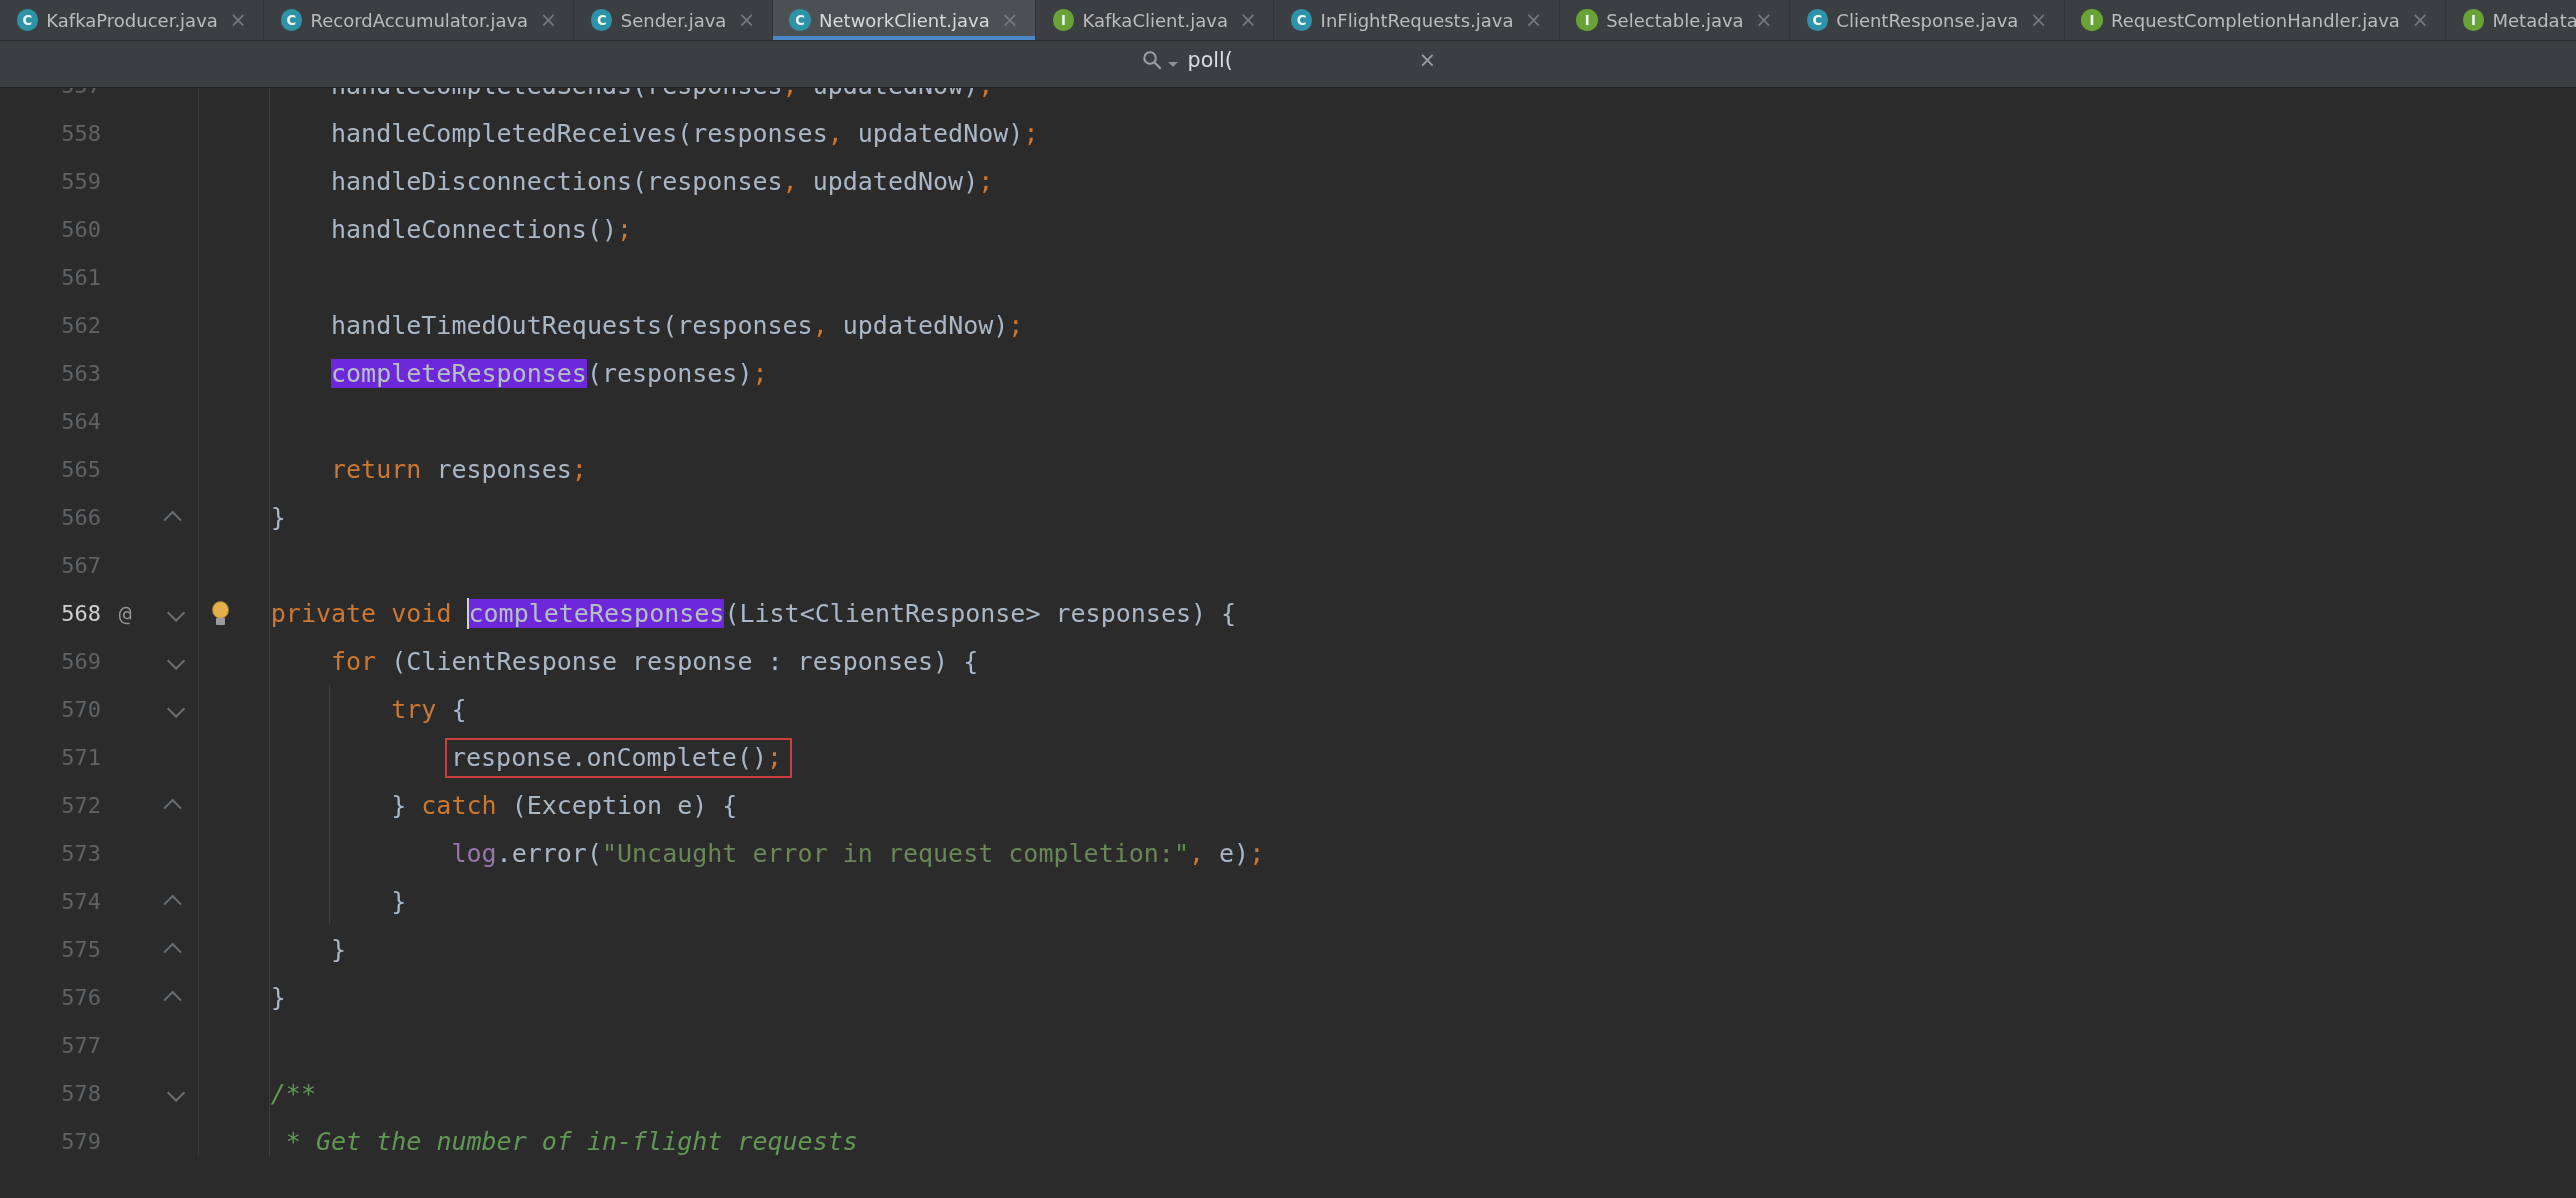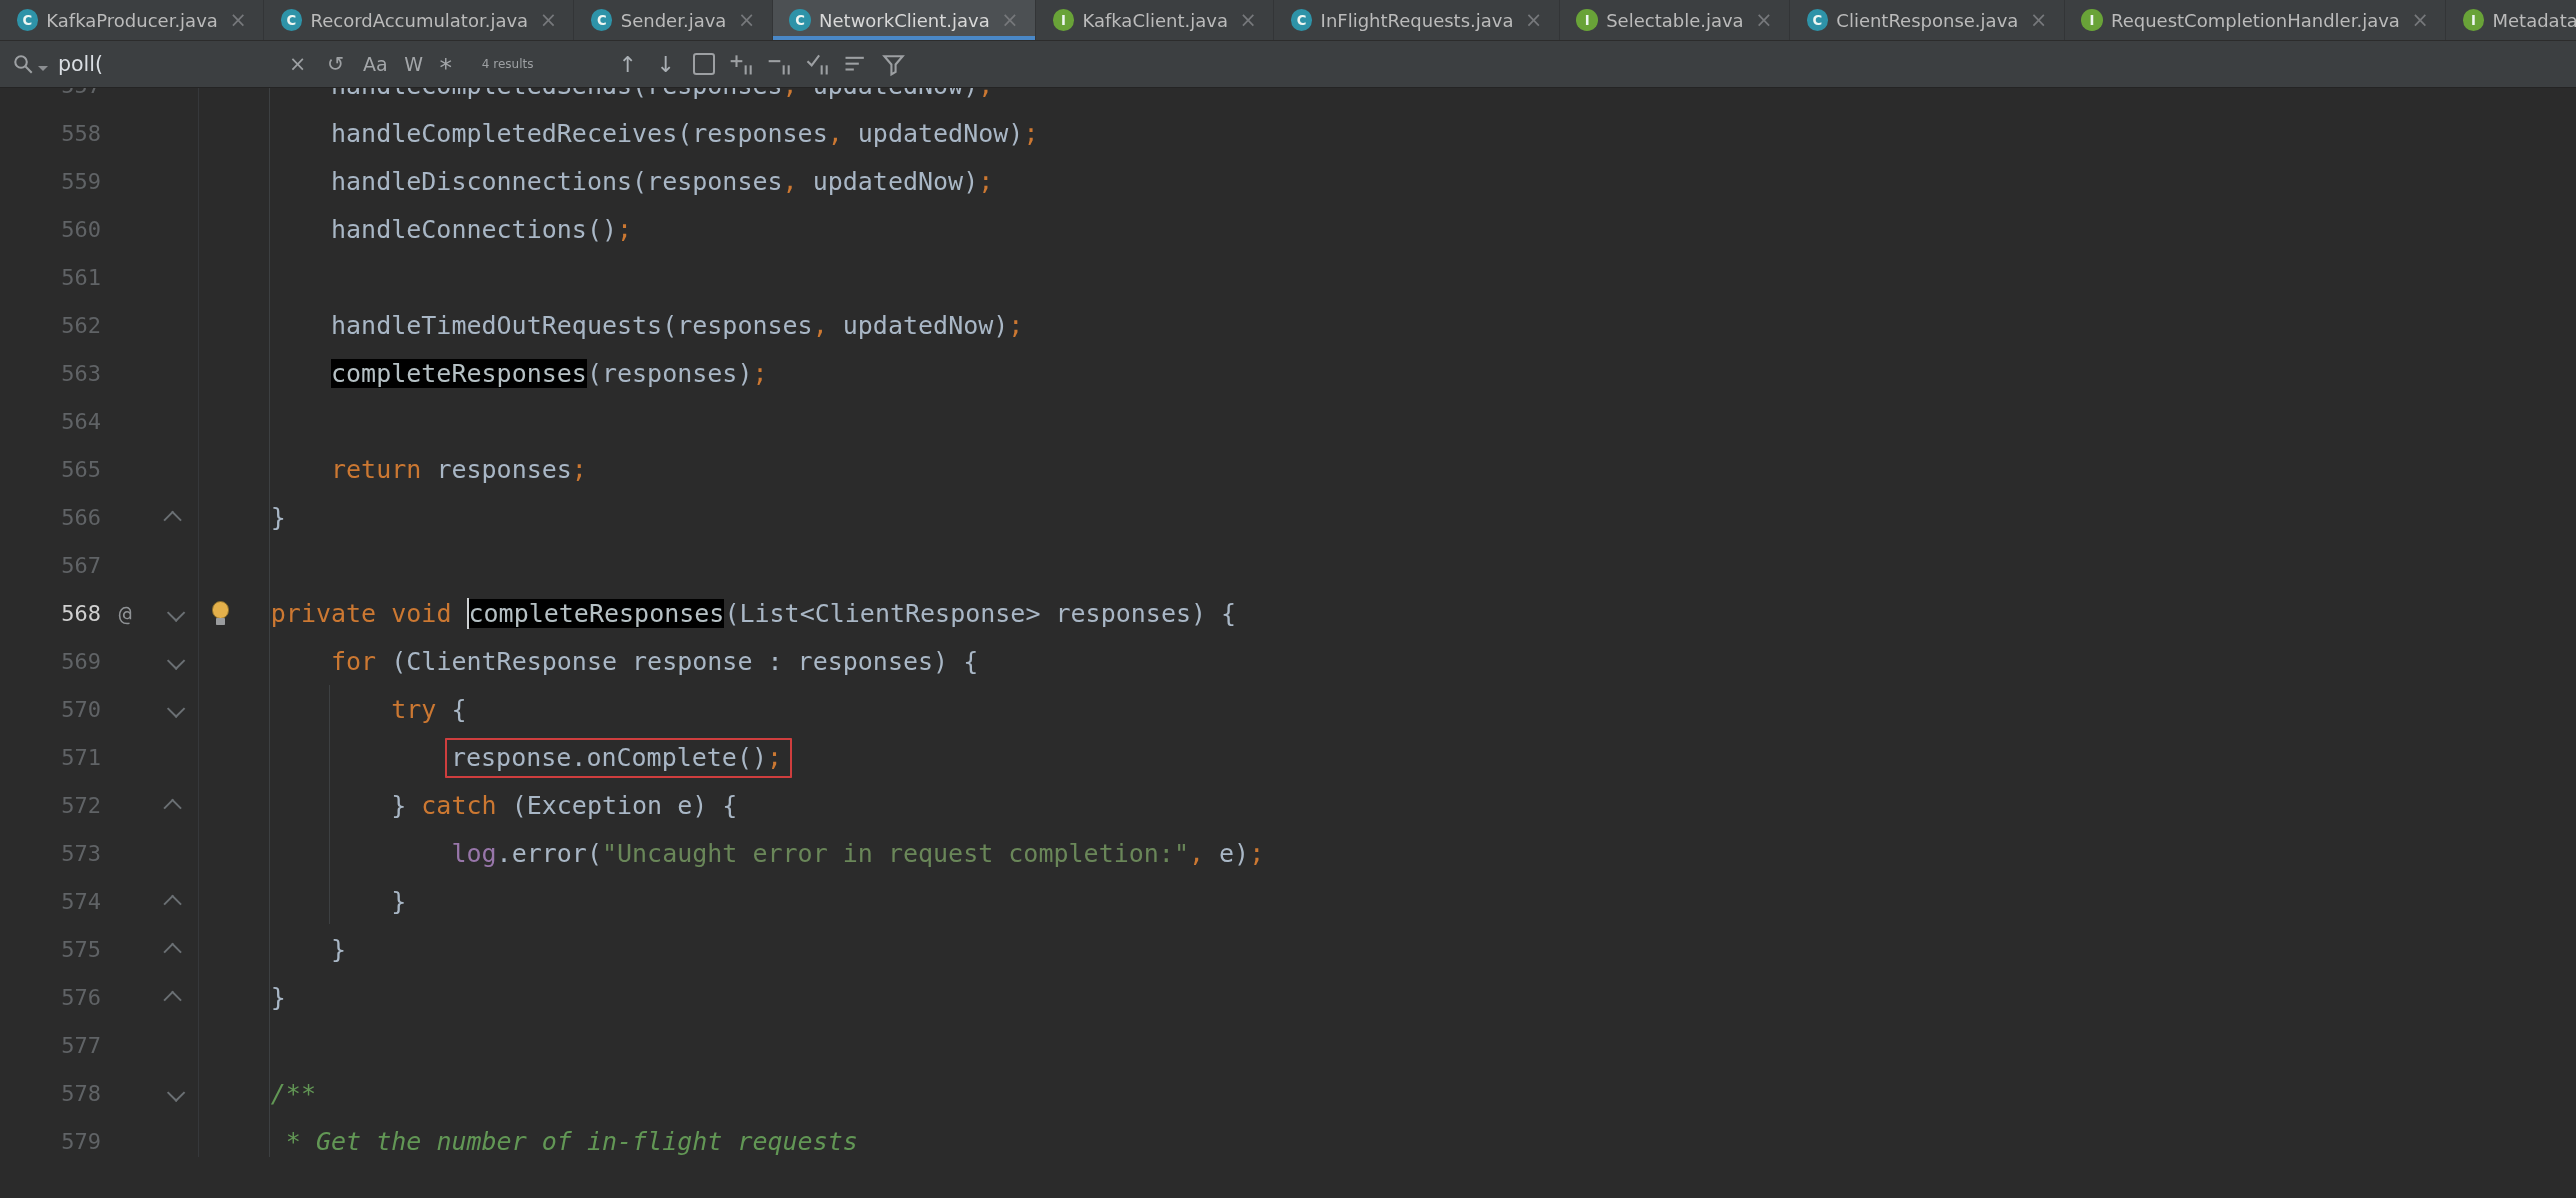--- a/index.html
+++ b/index.html
@@ -26,21 +26,21 @@
     display:flex;align-items:center;justify-content:center;
     font-size:13.2px;font-weight:bold;color:#eef6f2;
     font-family:"DejaVu Sans",sans-serif;
   }
   .file-icon.class{background:#2E93A8;}
   .file-icon.interface{background:#69A338;}
   .tab-close{color:#76787b;font-size:20.6px;margin-left:3.3px;line-height:1;}
   
   .findbar{
     height:46px;background:#3c3f41;border-bottom:0.8px solid #242424;
-    display:flex;align-items:center;padding-left:11.6px;color:#9da0a3;
+    display:flex;align-items:center;padding-left:11.6px;color:#9da0a3;flex-direction:column;
   }
   .fb-field{display:flex;align-items:center;width:305px;flex:none;}
   .search-ico-wrap{display:flex;align-items:center;gap:3.3px;}
   .dd-caret{
     width:0;height:0;border-left:5px solid transparent;border-right:5px solid transparent;
     border-top:5.8px solid #8b8e91;margin-top:8.3px;
   }
   .query{flex:1;color:#dadee3;font-size:20.6px;padding-left:10px;white-space:pre;}
   .fb-btn{
     min-width:38px;height:38px;display:flex;align-items:center;justify-content:center;
@@ -73,21 +73,21 @@
   .chev{width:10.7px;height:10.7px;border:solid #6b7074;border-width:0 2.5px 2.5px 0;}
   .chev.down{transform:rotate(45deg) translateY(-2.5px);}
   .chev.up{transform:rotate(-135deg) translateY(-2.5px);}
   .code{padding-left:11.6px;color:#a9b7c6;position:relative;}
   .tk-pl{color:#a9b7c6;}
   .tk-kw{color:#cc7832;text-align:center;}
   .tk-pn{color:#cc7832;}
   .tk-st{color:#6a8759;}
   .tk-fd{color:#9876aa;}
   .tk-dc{color:#629755;font-style:italic;}
-  .tk-hl{color:#b5c0c4;background:#000000;}
+  .tk-hl{color:#b5c0c4;background:#6d28d9;}
   .caret{display:inline-block;width:0;height:31px;border-left:2.5px solid #cfd2d4;vertical-align:-6.6px;}
   .box{border:2.5px solid #cf3e3e;padding:3.3px 8.3px 3.3px 4.1px;margin-left:-6.6px;border-radius:0.8px;margin-top:33px;}
   .bulb{position:absolute;left:10px;top:10px;width:23px;height:28px;}
   .bulb::before{
     content:'';position:absolute;left:2.5px;top:0.8px;width:17.3px;height:17.3px;border-radius:50%;
     background:#e3b04b;border:1.7px solid #8a6d2a;box-sizing:border-box;
   }
   .bulb::after{
     content:'';position:absolute;left:7.4px;top:18px;width:9px;height:6.6px;
     background:#9a9c9e;border-radius:0.8px;

